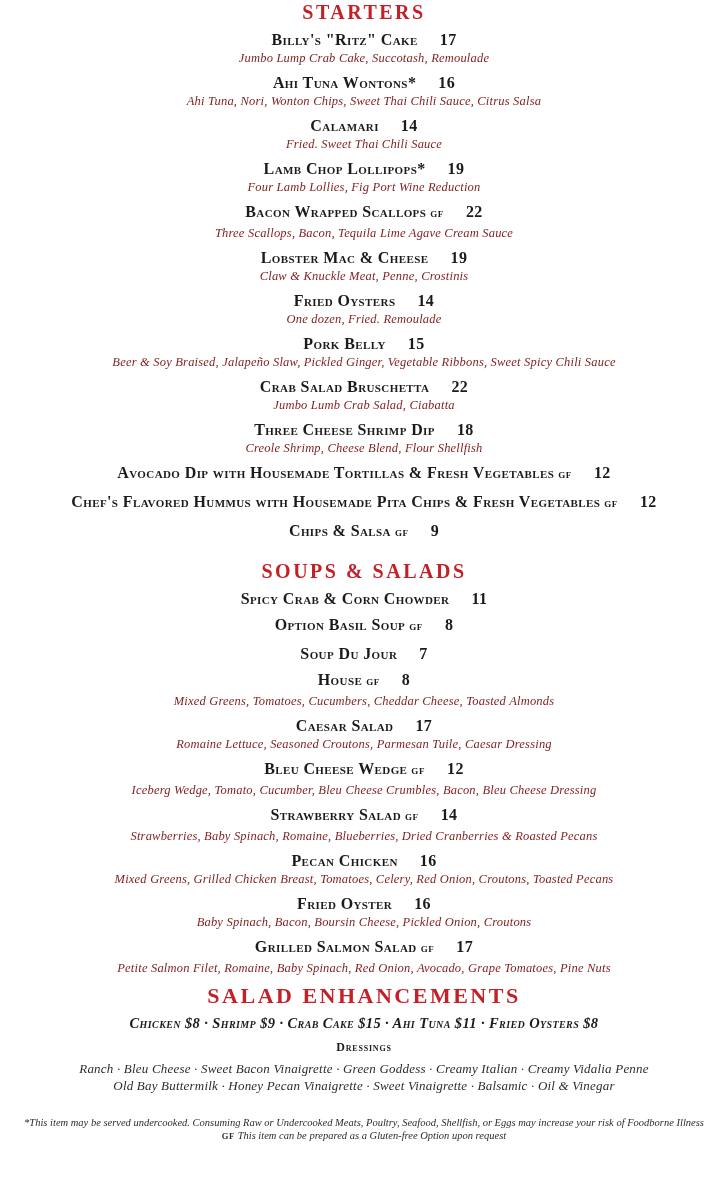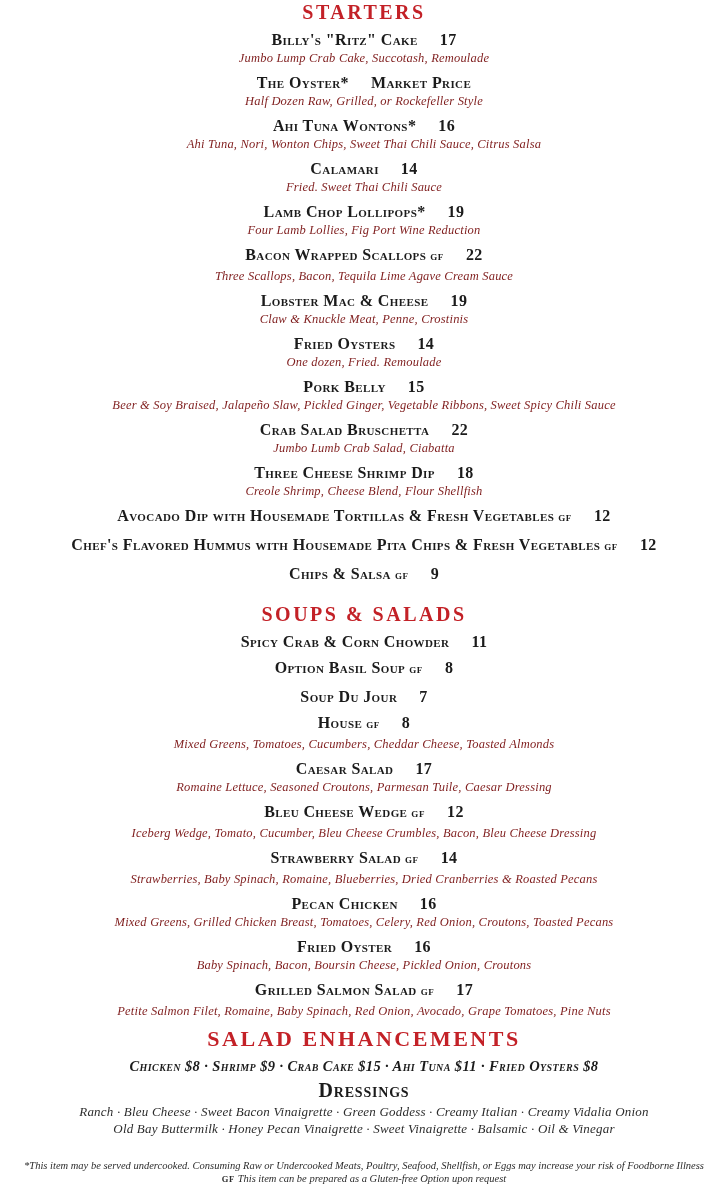--- a/index.html
+++ b/index.html
@@ -54,21 +54,21 @@
     line-height: 15px;
     color: #7f1d1d;
     letter-spacing: 0.2px;
     margin-top: 2px;
   }
   .section { margin-bottom: 2px; }
   .section-gap { margin-top: 16px; }
   .subheading {
     font-variant: small-caps;
     font-weight: bold;
-    font-size: 20px;
+    font-size: 12px;
     line-height: 22px;
     letter-spacing: 0.8px;
     color: #1b1b1b;
     margin-top: 3px;
     margin-bottom: 2px;
   }
   .inline-options {
     font-variant: small-caps;
     font-weight: bold;
     font-size: 14.5px;
@@ -107,24 +107,20 @@
 <div class="menu">
 
   <div class="section">
     <div class="section-title">STARTERS</div>
     <div>
   <div class="menu-item">
     <div class="item-line"><span>Billy's "Ritz" Cake</span><span class="price">17</span></div>
     <div class="item-desc">Jumbo Lump Crab Cake, Succotash, Remoulade</div>
   </div>
 
-  <div class="menu-item">
-    <div class="item-line"><span>The Oyster*</span><span class="price">Market Price</span></div>
-    <div class="item-desc">Half Dozen Raw, Grilled, or Rockefeller Style</div>
-  </div>
 
   <div class="menu-item">
     <div class="item-line"><span>Ahi Tuna Wontons*</span><span class="price">16</span></div>
     <div class="item-desc">Ahi Tuna, Nori, Wonton Chips, Sweet Thai Chili Sauce, Citrus Salsa</div>
   </div>
 
   <div class="menu-item">
     <div class="item-line"><span>Calamari</span><span class="price">14</span></div>
     <div class="item-desc">Fried. Sweet Thai Chili Sauce</div>
   </div>
@@ -236,21 +232,21 @@
 </div>
   </div>
 
   <div class="section">
     <div class="section-title big">SALAD ENHANCEMENTS</div>
     <div class="inline-options">Chicken $8 · Shrimp $9 · Crab Cake $15 · Ahi Tuna $11 · Fried Oysters $8</div>
   </div>
 
   <div class="section">
     <div class="subheading">Dressings</div>
-    <div class="italic-line">Ranch · Bleu Cheese · Sweet Bacon Vinaigrette · Green Goddess · Creamy Italian · Creamy Vidalia Onion</div>
+    <div class="italic-line">Ranch · Bleu Cheese · Sweet Bacon Vinaigrette · Green Goddess · Creamy Italian · Creamy Vidalia Penne</div>
     <div class="italic-line">Old Bay Buttermilk · Honey Pecan Vinaigrette · Sweet Vinaigrette · Balsamic · Oil &amp; Vinegar</div>
   </div>
 
   <div class="footer">
     <div class="footer-line">*This item may be served undercooked. Consuming Raw or Undercooked Meats, Poultry, Seafood, Shellfish, or Eggs may increase your risk of Foodborne Illness</div>
     <div class="footer-line"><span class="gf-mark">GF</span><span>This item can be prepared as a Gluten-free Option upon request</span></div>
   </div>
 
 </div>
 

